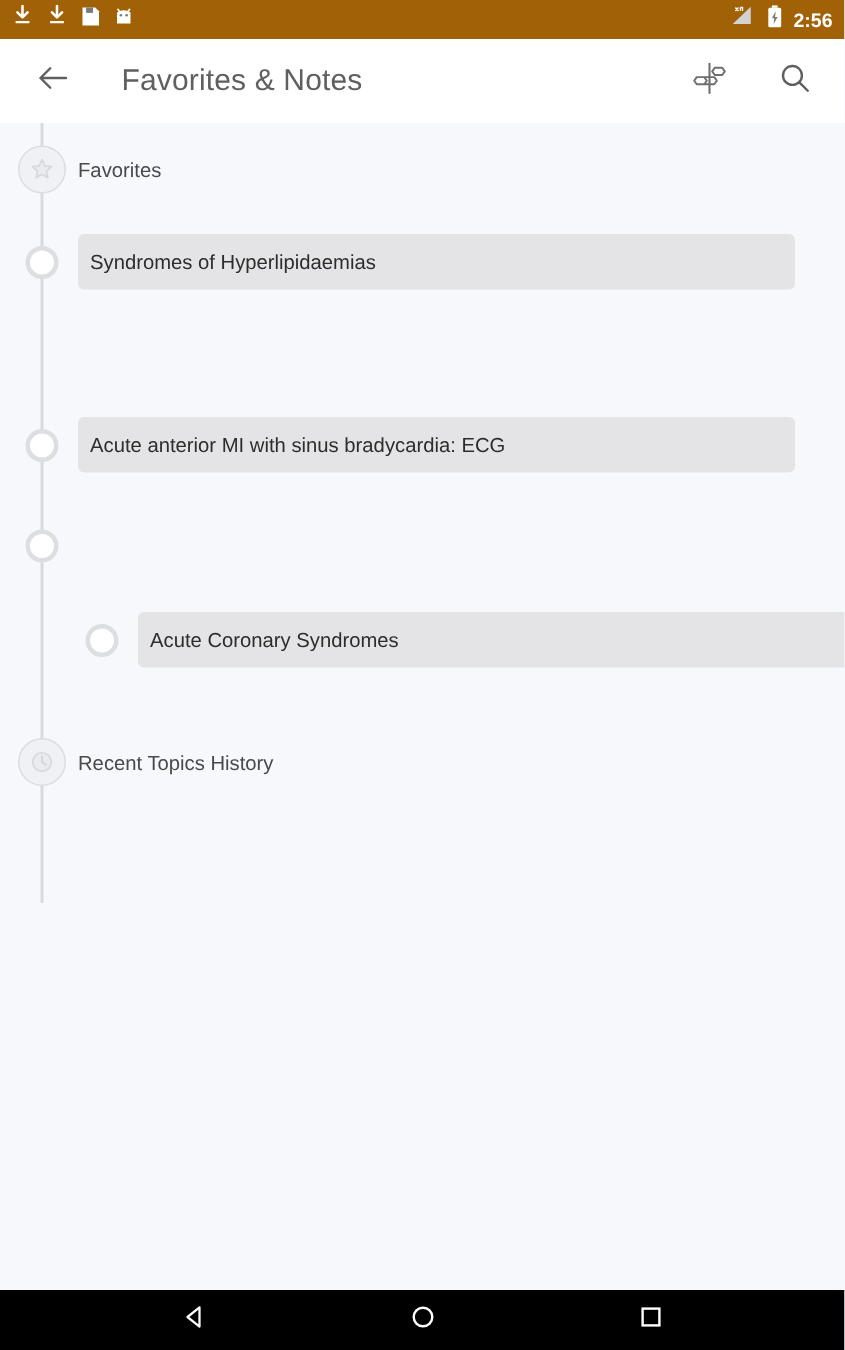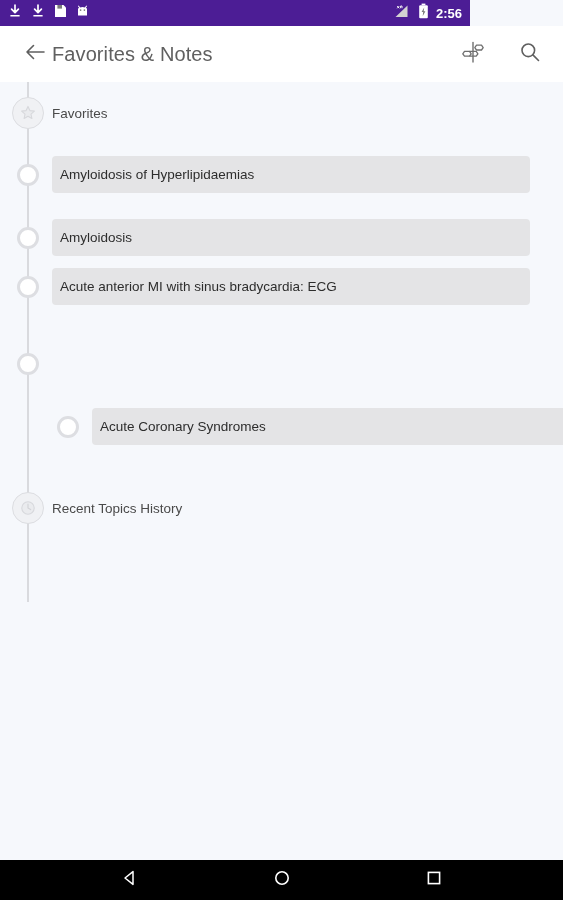--- a/index.html
+++ b/index.html
@@ -16,23 +16,23 @@
     position: relative;
     width: 563px;
     height: 900px;
     background: #f6f8fc;
   }
 
   
   .status-bar {
     position: absolute;
     top: 0; left: 0;
-    width: 470px;
+    width: 563px;
     height: 26px;
-    background: #4c1d95;
+    background: #a16207;
     display: flex;
     align-items: center;
     padding: 0 8px;
   }
   .status-left { display: flex; align-items: center; gap: 9px; }
   .status-right { margin-left: auto; display: flex; align-items: center; gap: 7px; }
   .sb-icon { display: block; }
   .status-time {
     color: #ffffff;
     font-size: 13px;
@@ -52,20 +52,21 @@
     align-items: center;
     padding: 0 18px;
   }
   .back-btn {
     width: 34px; height: 34px;
     display: flex; align-items: center; justify-content: center;
     cursor: pointer;
     flex: 0 0 auto;
   }
   .toolbar-title {
+    margin-left: 29px;
     font-size: 20px;
     color: #606060;
     letter-spacing: 0.1px;
     white-space: nowrap;
   }
   .toolbar-actions {
     margin-left: auto;
     display: flex;
     align-items: center;
     gap: 27px;
@@ -267,32 +268,26 @@
         <svg width="18" height="18" viewBox="0 0 18 18">
           <path d="M9 2.4 L10.9 6.6 L15.4 7.1 L12.0 10.1 L12.9 14.5 L9 12.2 L5.1 14.5 L6.0 10.1 L2.6 7.1 L7.1 6.6 Z" fill="#eaebee" stroke="#d7d8dc" stroke-width="1.1" stroke-linejoin="round"></path>
         </svg>
       </div>
       <div class="section-label">Favorites</div>
     </div>
 
     <div class="tl-row" style="top:74px; height:37px;">
       <div class="node-circle"></div>
       <div class="fav-item">
-        <span class="fav-item-label">Amyloidosis of Hyperlipidaemias</span>
-      </div>
-    </div>
-
-    <div class="tl-row" style="top:137px; height:37px;">
-      <div class="node-circle"></div>
-      <div class="fav-item">
-        <span class="fav-item-label">Amyloidosis</span>
-      </div>
-    </div>
-
-    <div class="tl-row" style="top:186px; height:37px;padding-left:44px;">
+        <span class="fav-item-label">Syndromes of Hyperlipidaemias</span>
+      </div>
+    </div>
+
+
+    <div class="tl-row" style="top:196px; height:37px;padding-left:44px;">
       <div class="node-circle"></div>
       <div class="fav-item">
         <span class="fav-item-label">Acute anterior MI with sinus bradycardia: ECG</span>
       </div>
     </div>
 
     <div class="tl-row" style="top:263px; height:37px;">
       <div class="node-circle"></div>
     </div>
 

